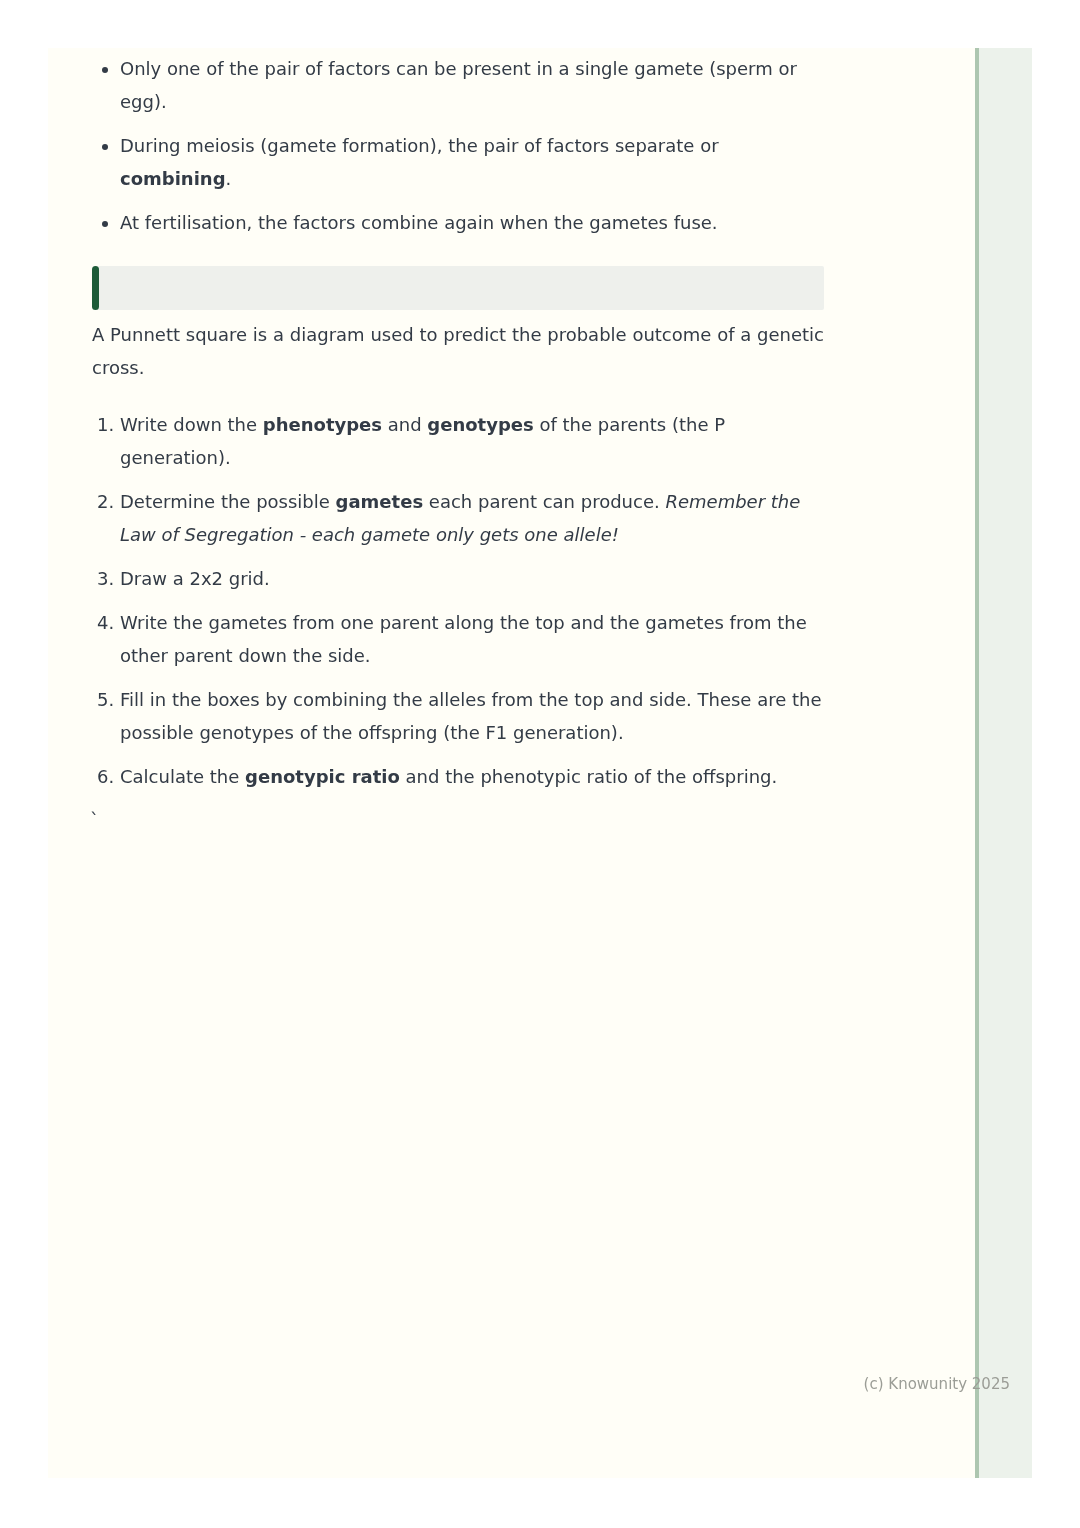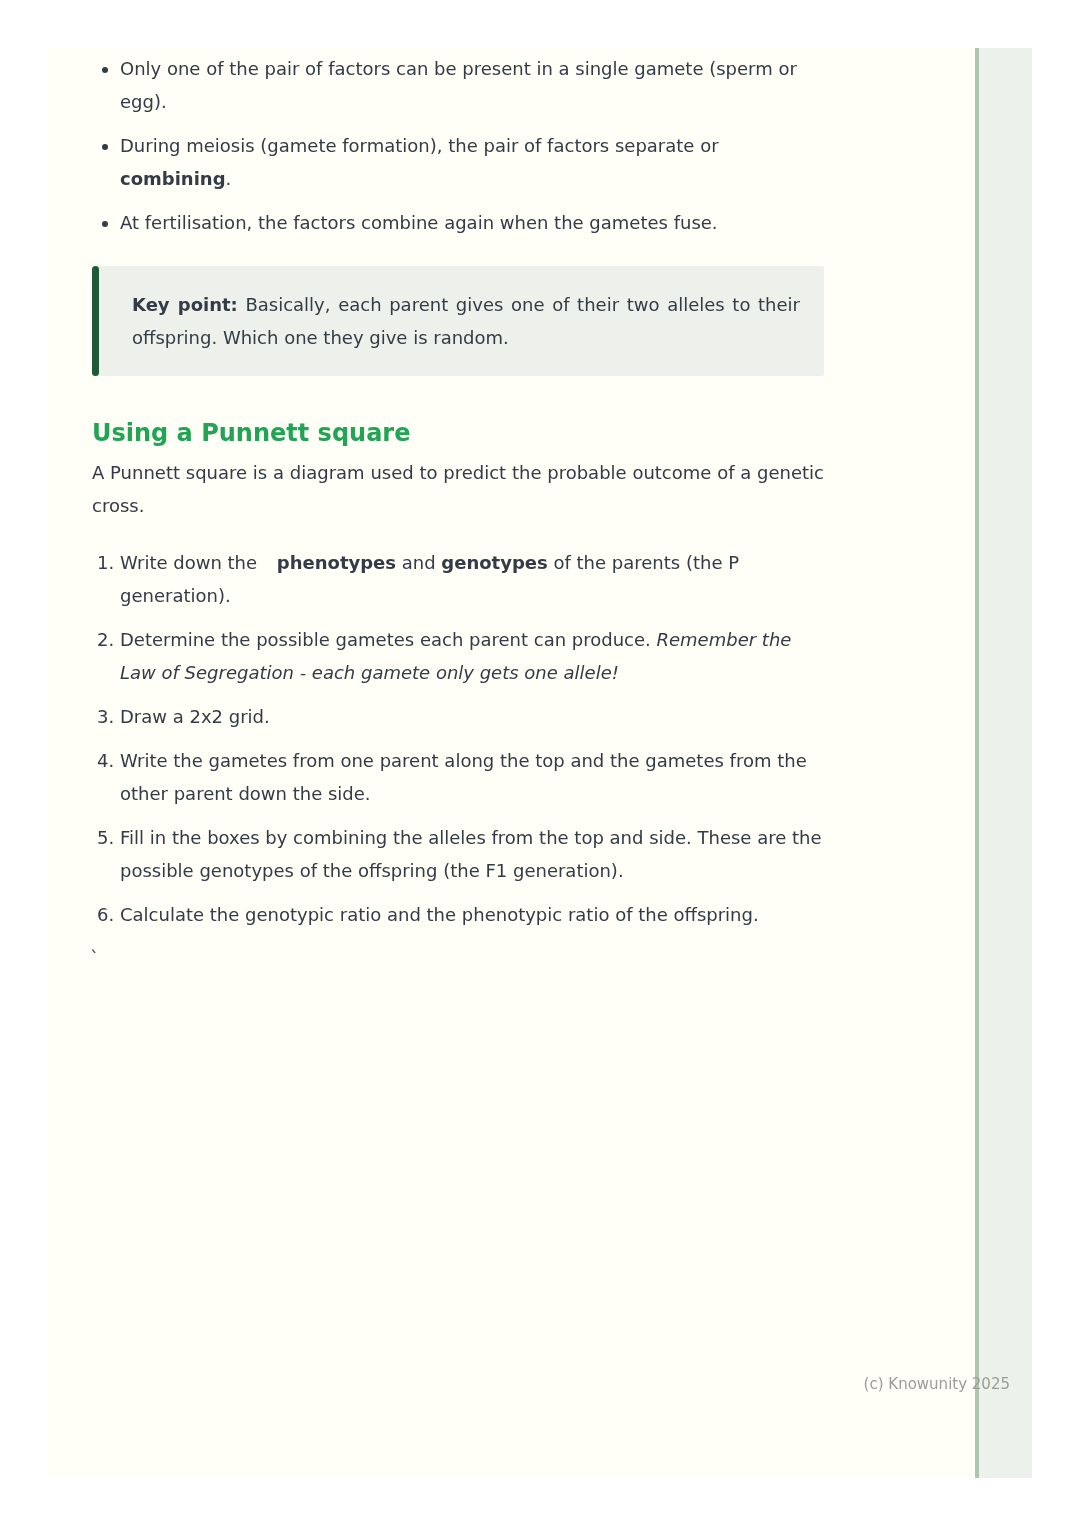--- a/index.html
+++ b/index.html
@@ -96,35 +96,33 @@
   <div class="content">
 
     <ul class="bullets">
       <li><span>Only one of the pair of factors can be present in a single gamete (sperm or egg).</span></li>
       <li><span>During meiosis (gamete formation), the pair of factors separate or </span><span style="font-weight: 700;">combining</span><span>.</span></li>
       <li><span>At fertilisation, the factors combine again when the gametes fuse.</span></li>
     </ul>
 
     <div class="keypoint">
       <div class="keypoint-bar"></div>
-      <p><span style="font-weight: 700;">Key point:</span><span> Basically, each parent gives one of their two alleles to their offspring. Which one they give is random.</span></p>
     </div>
 
-    <h2 class="section-heading">Using a Punnett square</h2>
 
     <p class="intro">A Punnett square is a diagram used to predict the probable outcome of a genetic cross.</p>
 
 
     <ol class="steps">
-      <li><span>Write down the </span><span style="font-weight: 700; margin-left: 14px;">phenotypes</span><span> and </span><span style="font-weight: 700; text-align: right;">genotypes</span><span> of the parents (the P generation).</span></li>
-      <li><span>Determine the possible </span><span style="font-weight: 400;">gametes</span><span> each parent can produce. </span><span style="font-style: italic;">Remember the Law of Segregation - each gamete only gets one allele!</span></li>
+      <li><span>Write down the </span><span style="font-weight: 700;">phenotypes</span><span> and </span><span style="font-weight: 700; text-align: right;">genotypes</span><span> of the parents (the P generation).</span></li>
+      <li><span>Determine the possible </span><span style="font-weight: 700;">gametes</span><span> each parent can produce. </span><span style="font-style: italic;">Remember the Law of Segregation - each gamete only gets one allele!</span></li>
       <li><span>Draw a 2x2 grid.</span></li>
       <li><span>Write the gametes from one parent along the top and the gametes from the other parent down the side.</span></li>
       <li><span>Fill in the boxes by combining the alleles from the top and side. These are the possible genotypes of the offspring (the F1 generation).</span></li>
-      <li><span>Calculate the </span><span style="font-weight: 400;">genotypic ratio</span><span> and the </span><span style="font-weight: 400;">phenotypic ratio</span><span> of the offspring.</span></li>
+      <li><span>Calculate the </span><span style="font-weight: 700;">genotypic ratio</span><span> and the </span><span style="font-weight: 400;">phenotypic ratio</span><span> of the offspring.</span></li>
     </ol>
 
     <div class="stray">`</div>
 
   </div>
 
   <div class="copyright">(c) Knowunity 2025</div>
 
 </div>
 

